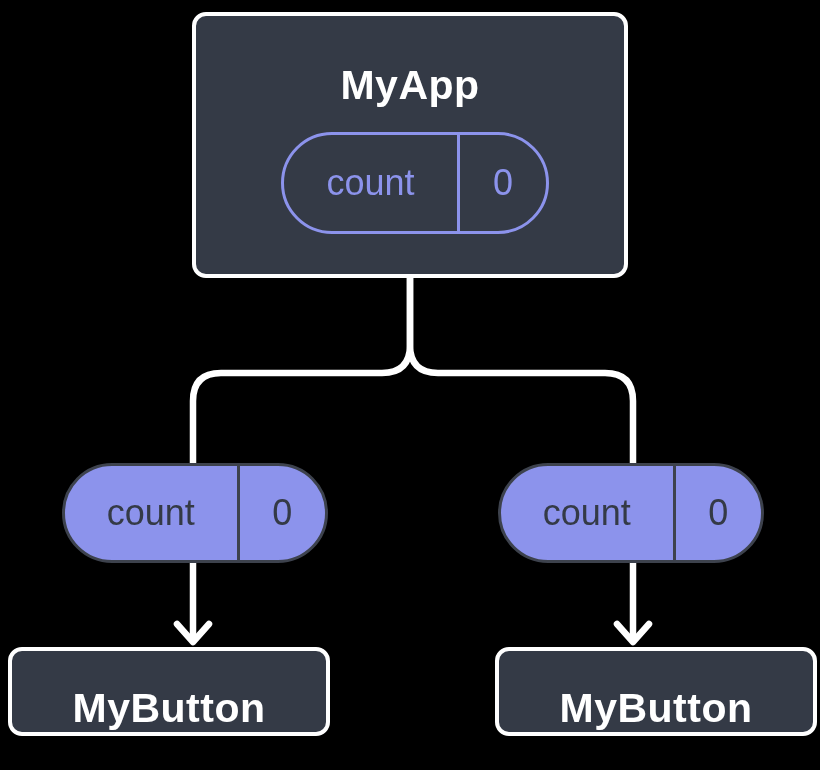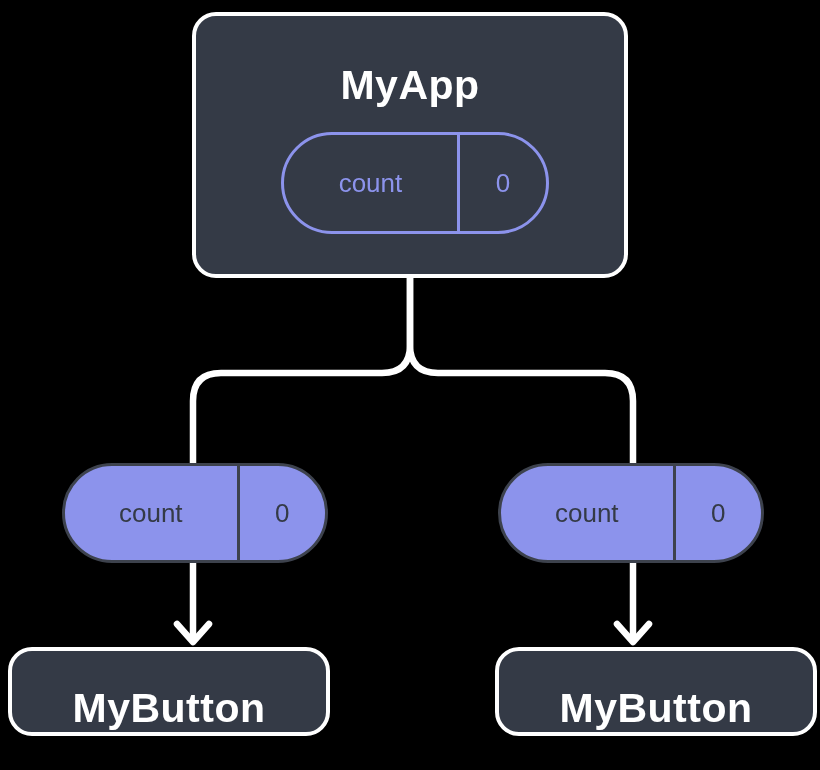--- a/index.html
+++ b/index.html
@@ -25,21 +25,21 @@
   .connector-layer {
     position: absolute;
     inset: 0;
     width: 820px;
     height: 770px;
   }
   .node {
     position: absolute;
     background: var(--node_fill);
     border: 4px solid var(--node_border);
-    border-radius: 24px;
+    border-radius: 14px;
   }
   .node-title {
     position: absolute;
     width: 100%;
     text-align: center;
     color: var(--text_light);
     font-size: 41px;
     font-weight: 700;
     letter-spacing: 0.5px;
   }
@@ -48,21 +48,21 @@
   .button-node { top: 647px; width: 322px; height: 89px; }
   .button-node-left  { left: 8px; }
   .button-node-right { left: 495px; }
   .button-node .node-title { top: 34px; }
 
   .pill {
     position: absolute;
     display: flex;
     align-items: stretch;
     border-radius: 52px;
-    font-size: 26px;
+    font-size: 36px;
   }
   .pill-name, .pill-value {
     display: flex;
     align-items: center;
     justify-content: center;
   }
   .pill-name { flex: 0 0 66%; }
   .pill-value { flex: 1 1 auto; }
   .pill-divider { width: 0; }
 

